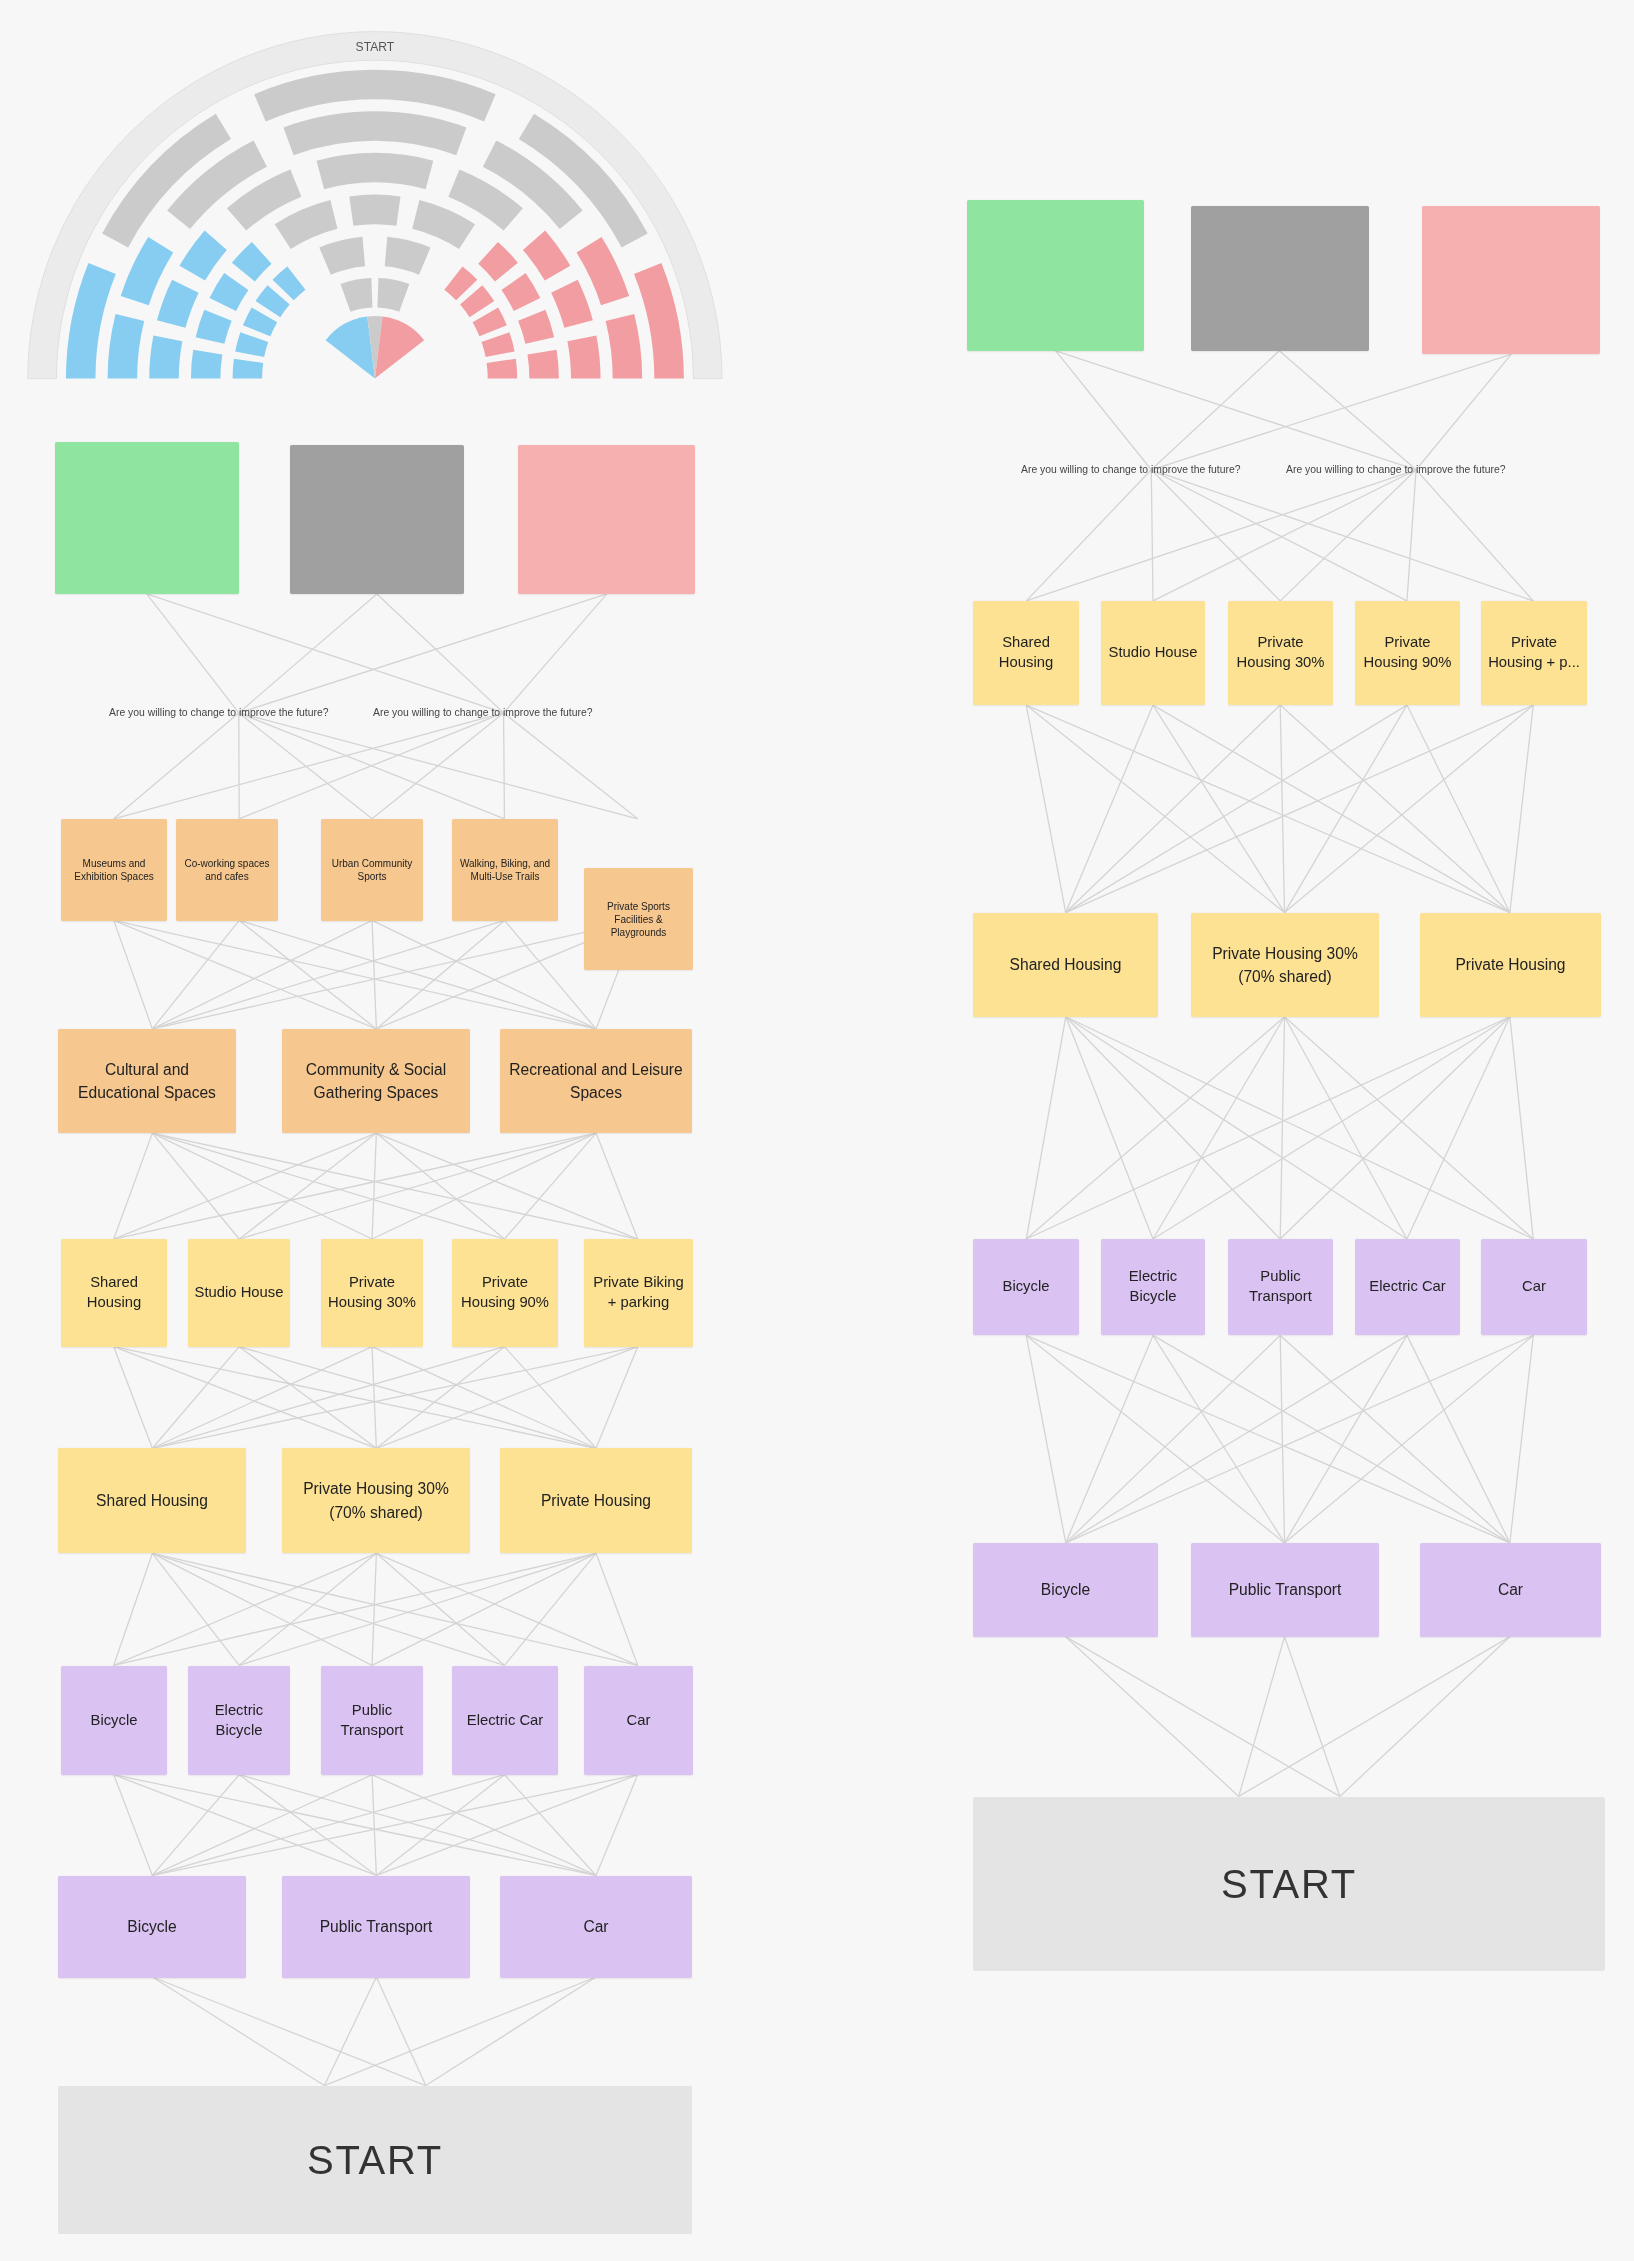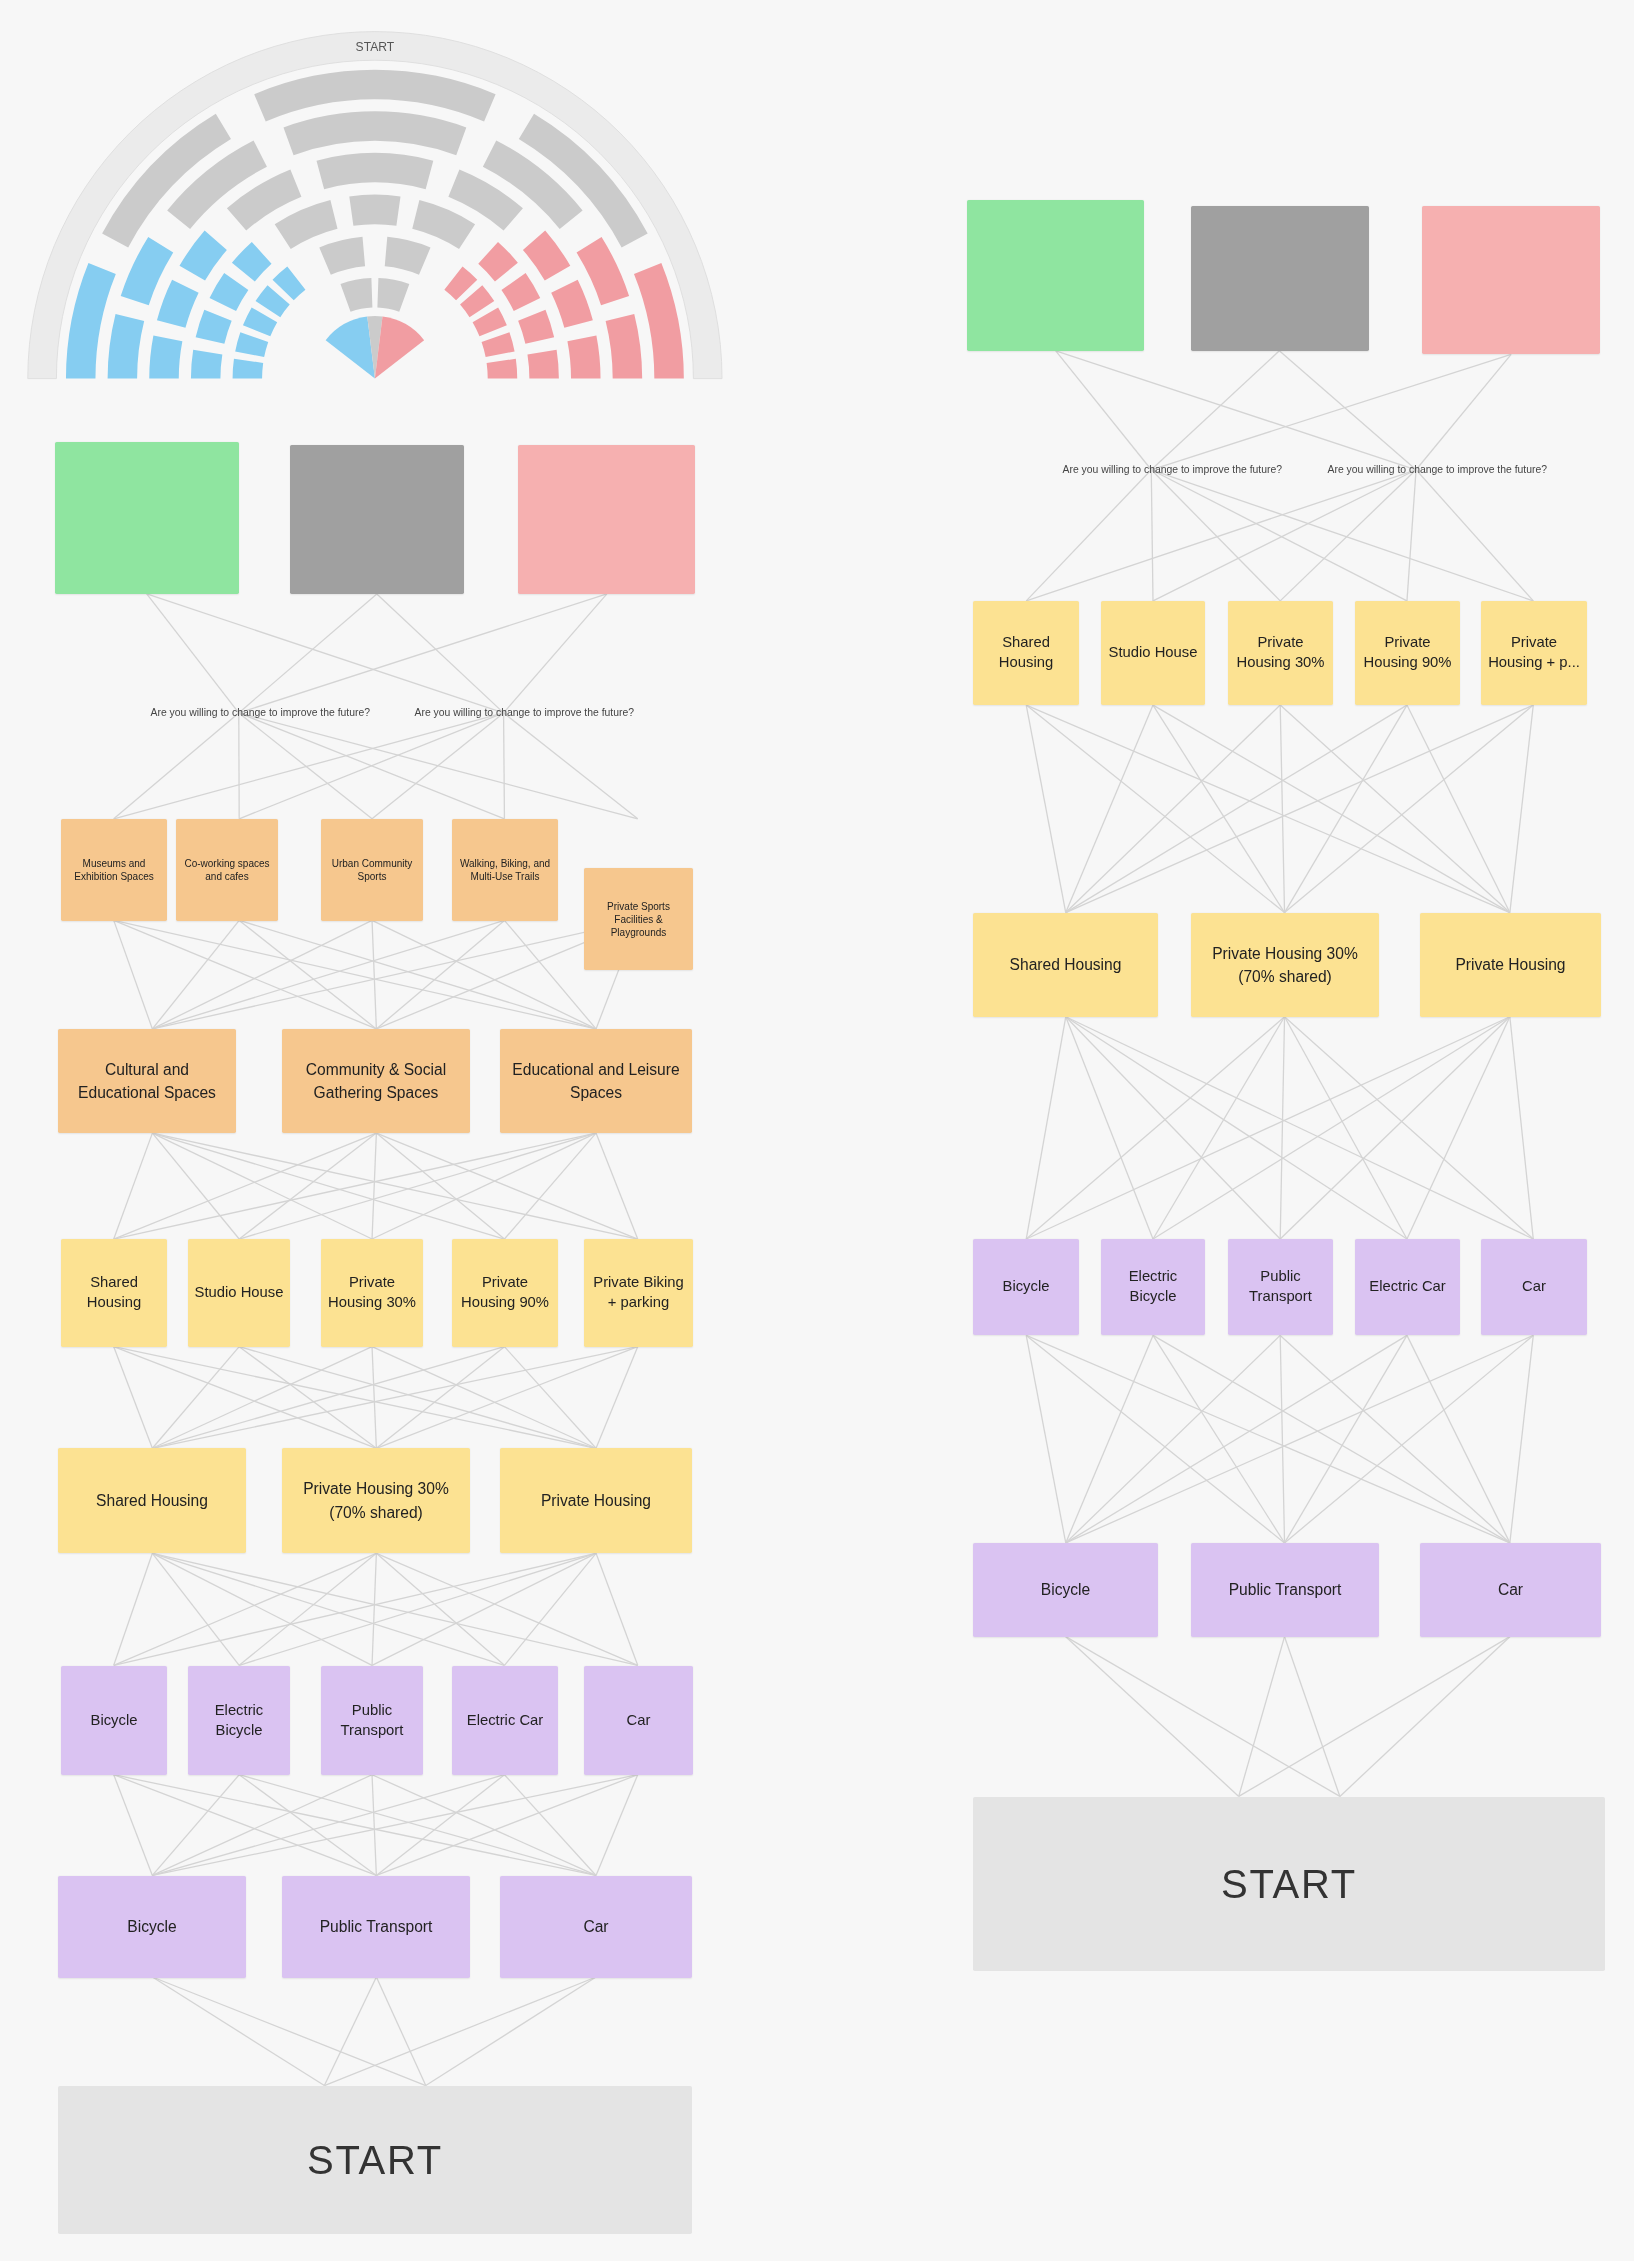--- a/index.html
+++ b/index.html
@@ -15,21 +15,21 @@
   .green{background:#8fe5a0;}
   .grayed{background:#a0a0a0;}
   .pink{background:#f6b0b0;}
   .orange{background:#f6c78e;}
   .yellow{background:#fce292;}
   .purple{background:#dac3f2;}
   .startbox{background:#e4e4e4;color:#333;font-size:40px;letter-spacing:1.7px;box-shadow:none;}
   .xs{font-size:10px;line-height:1.3;}
   .sm{font-size:14.8px;}
   .md{font-size:15.6px;line-height:1.5;}
-  .qtext{position:absolute;z-index:2;font-size:10.4px;color:#444;text-align:right;}
+  .qtext{position:absolute;z-index:2;font-size:10.4px;color:#444;text-align:left;}
 </style>
 </head>
 <body>
 
 <div id="canvas">
 
   <svg id="edges-svg" width="1634" height="2261" viewBox="0 0 1882 2604">
       <line x1="169" y1="684" x2="275" y2="821" stroke="#d4d4d4" stroke-width="1.5"></line>
       <line x1="169" y1="684" x2="580" y2="821" stroke="#d4d4d4" stroke-width="1.5"></line>
       <line x1="434" y1="684" x2="275" y2="821" stroke="#d4d4d4" stroke-width="1.5"></line>
@@ -260,21 +260,21 @@
   <div class="qtext" style="left:373px;top:707px;width:261px">Are you willing to change to improve the future?</div>
 
   <div class="node orange xs" style="left:61px;top:819px;width:106px;height:102px">Museums and Exhibition Spaces</div>
   <div class="node orange xs" style="left:176px;top:819px;width:102px;height:102px">Co-working spaces and cafes</div>
   <div class="node orange xs" style="left:321px;top:819px;width:102px;height:102px">Urban Community Sports</div>
   <div class="node orange xs" style="left:452px;top:819px;width:106px;height:102px">Walking, Biking, and Multi-Use Trails</div>
   <div class="node orange xs" style="left:584px;top:868px;width:109px;height:102px">Private Sports Facilities &amp; Playgrounds</div>
 
   <div class="node orange md" style="left:58px;top:1029px;width:178px;height:104px">Cultural and Educational Spaces</div>
   <div class="node orange md" style="left:282px;top:1029px;width:188px;height:104px">Community &amp; Social Gathering Spaces</div>
-  <div class="node orange md" style="left:500px;top:1029px;width:192px;height:104px">Educational and Leisure Spaces</div>
+  <div class="node orange md" style="left:500px;top:1029px;width:192px;height:104px">Recreational and Leisure Spaces</div>
 
   <div class="node yellow sm" style="left:61px;top:1239px;width:106px;height:108px">Shared Housing</div>
   <div class="node yellow sm" style="left:188px;top:1239px;width:102px;height:108px">Studio House</div>
   <div class="node yellow sm" style="left:321px;top:1239px;width:102px;height:108px">Private Housing 30%</div>
   <div class="node yellow sm" style="left:452px;top:1239px;width:106px;height:108px">Private Housing 90%</div>
   <div class="node yellow sm" style="left:584px;top:1239px;width:109px;height:108px">Private Biking + parking</div>
 
   <div class="node yellow md" style="left:58px;top:1448px;width:188px;height:105px">Shared Housing</div>
   <div class="node yellow md" style="left:282px;top:1448px;width:188px;height:105px">Private Housing 30% (70% shared)</div>
   <div class="node yellow md" style="left:500px;top:1448px;width:192px;height:105px">Private Housing</div>

